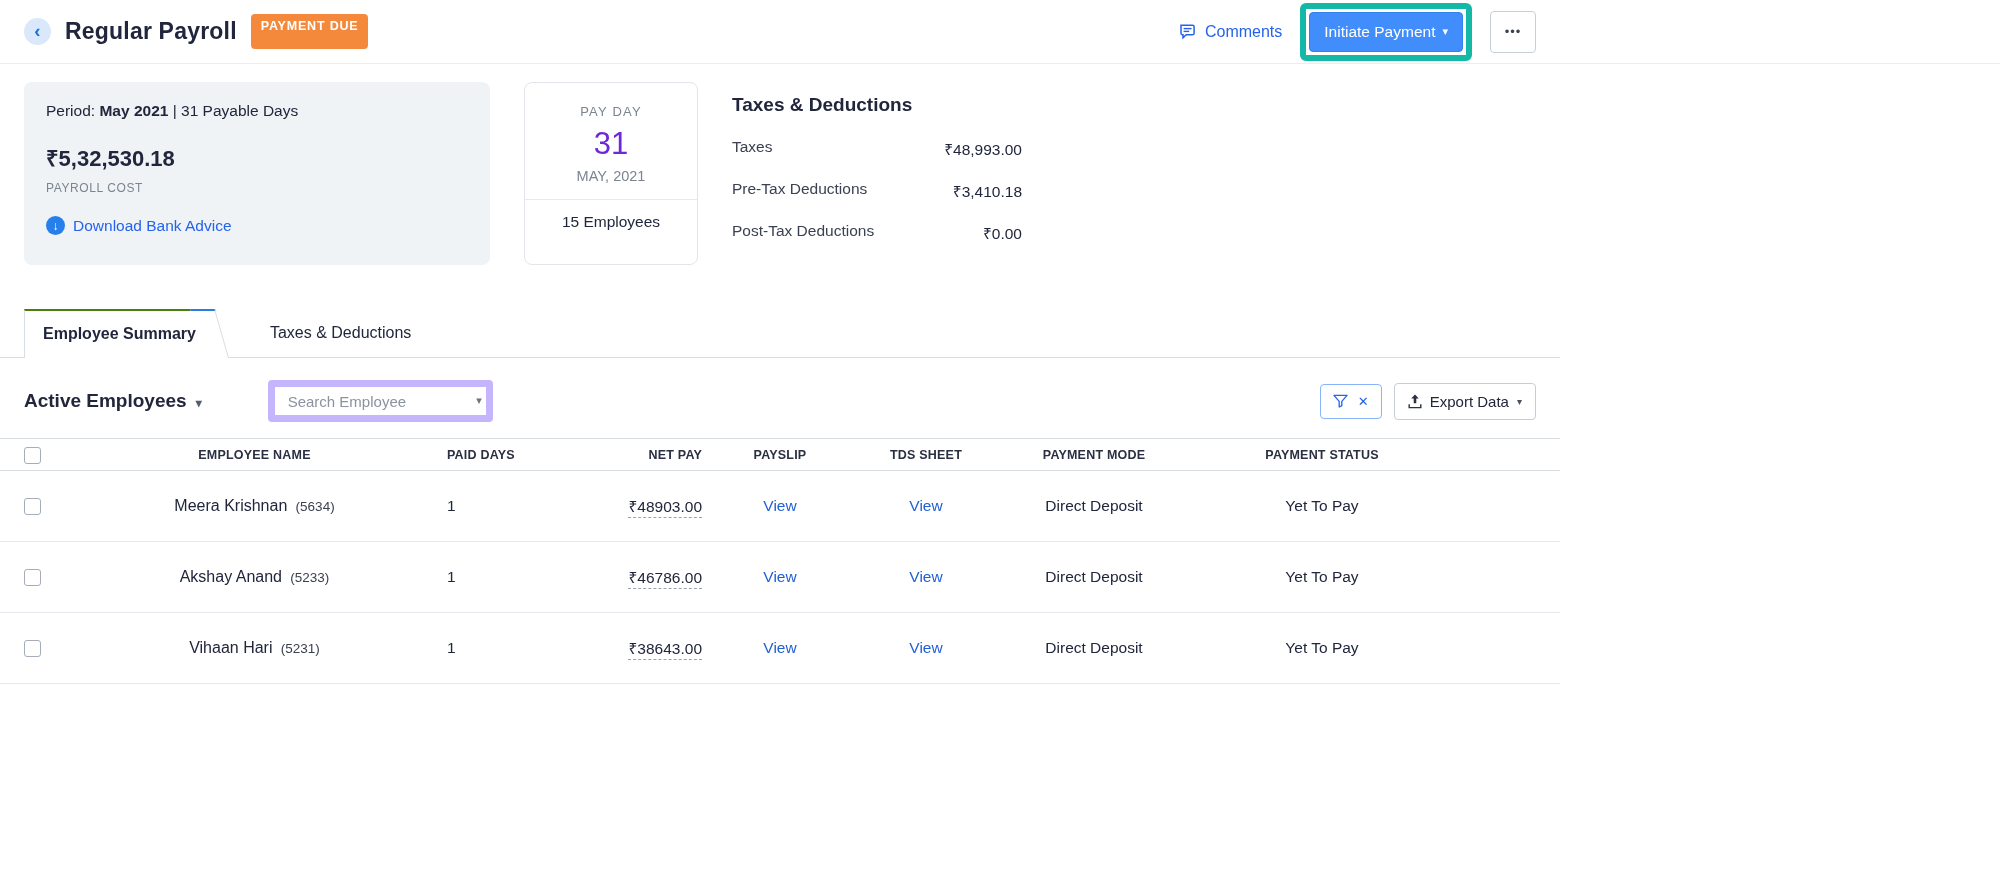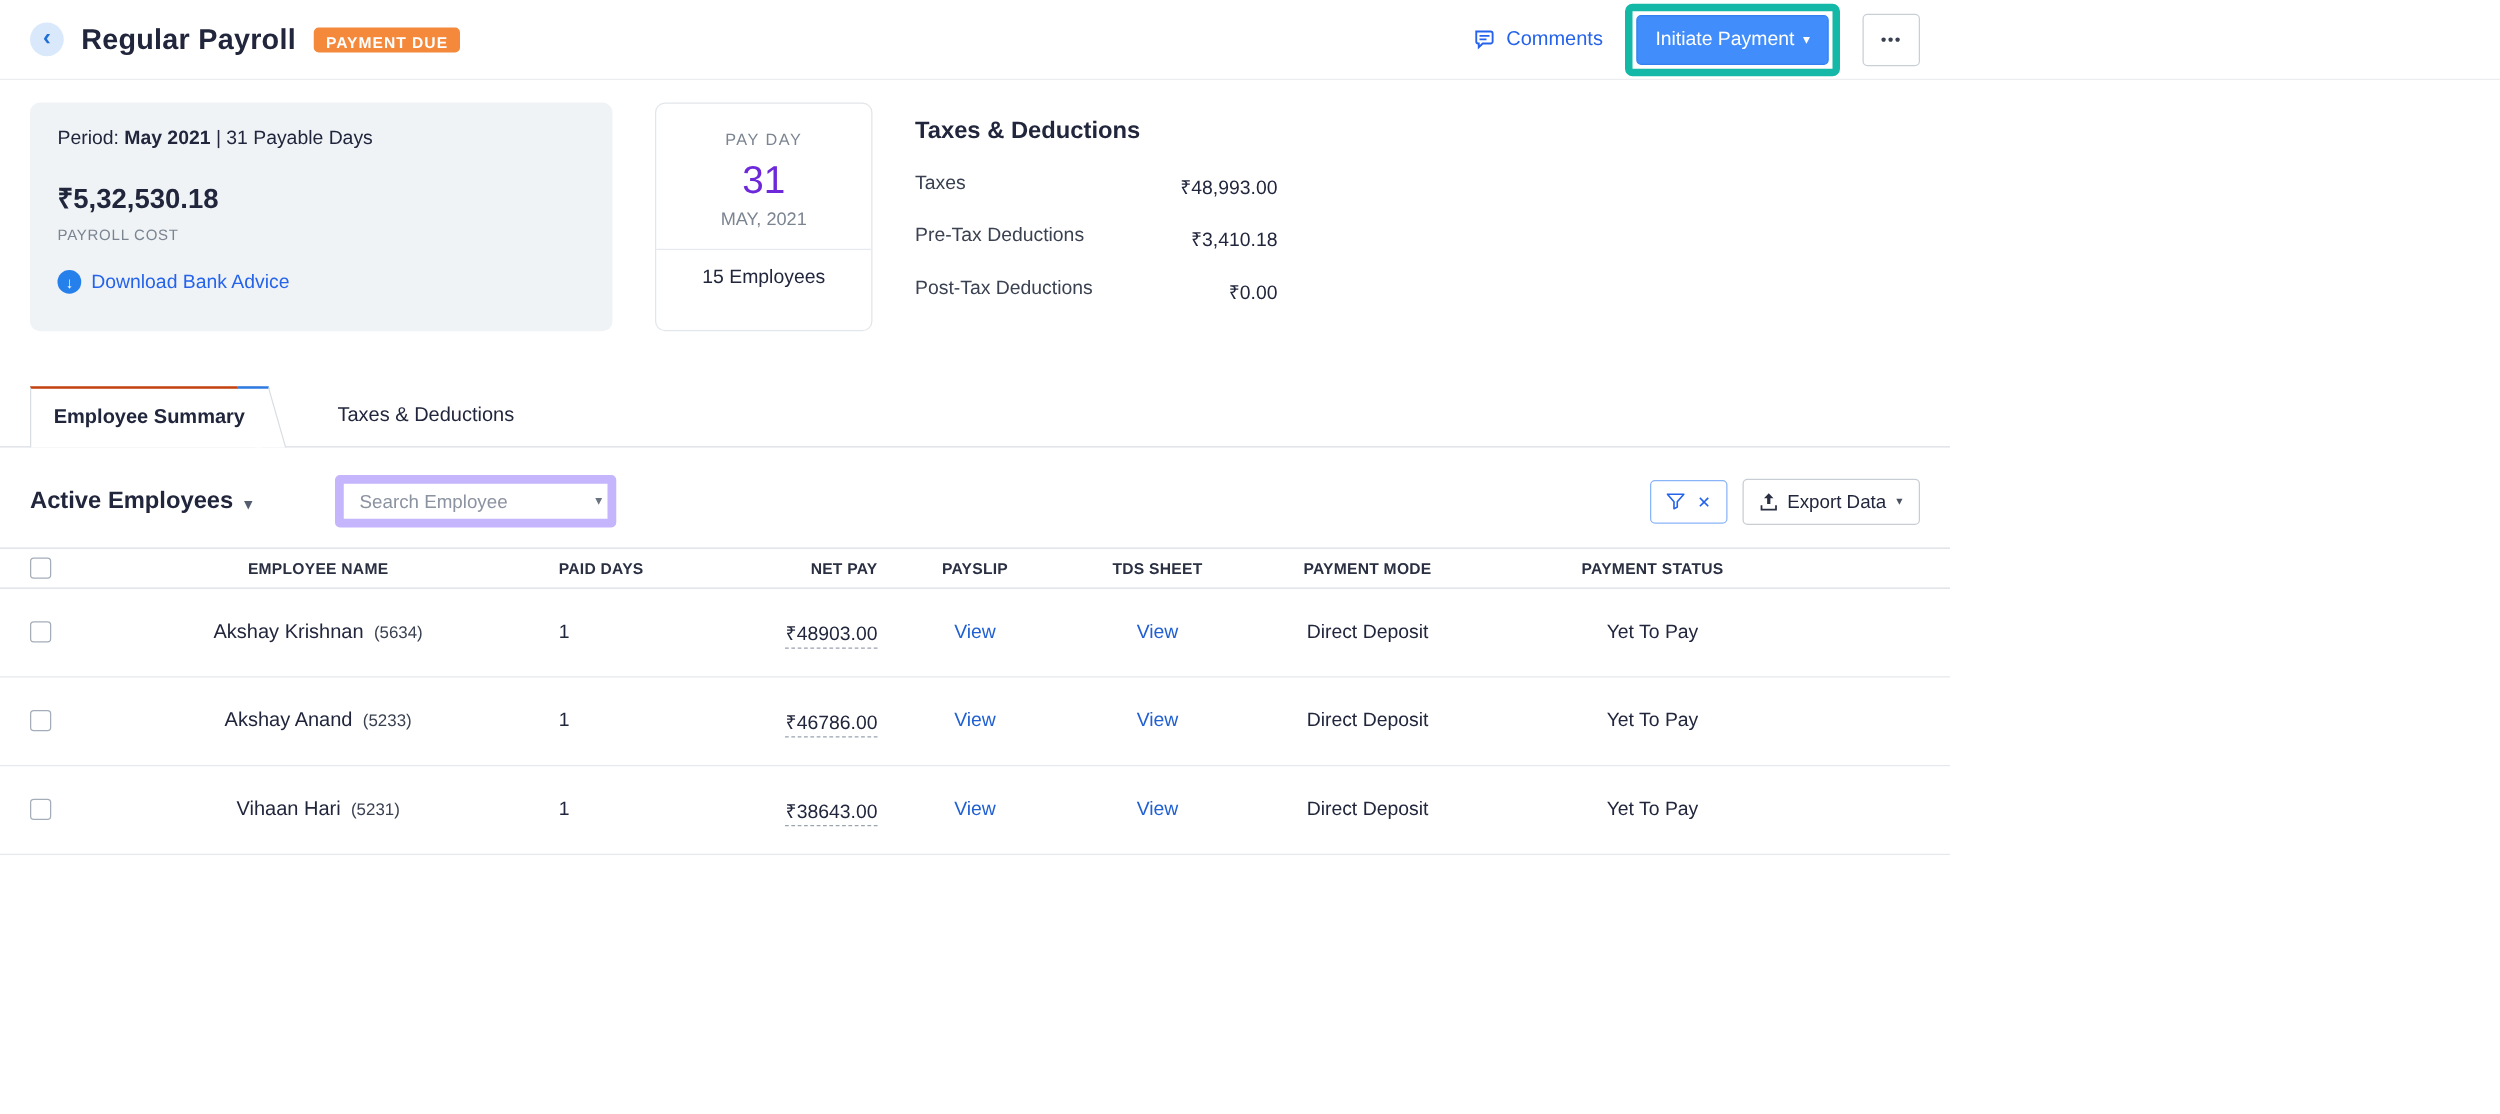--- a/index.html
+++ b/index.html
@@ -10,21 +10,21 @@
 
   
   .topbar { height:64px; display:flex; align-items:center; justify-content:space-between;
             padding:0 24px; border-bottom:1px solid #ebedf0; width:2000px; }
   .topbar-left { display:flex; align-items:center; gap:14px; }
   .back-btn { width:27px; height:27px; border-radius:50%; background:#d9e9fb; border:none;
               color:#1f6fd6; font-size:19px; font-weight:bold; line-height:25px; text-align:center;
               cursor:pointer; display:flex; align-items:center; justify-content:center; padding-bottom:2px;}
   .page-title { font-size:23px; font-weight:600; color:#21263c; letter-spacing:.2px; }
   .badge { background:#f4893c; color:#fff; font-size:12.5px; font-weight:700; letter-spacing:.8px;
-           padding:5px 10px 1px; border-radius:4px; }
+           padding:5px 10px 16px; border-radius:4px; }
   .topbar-right { display:flex; align-items:center; gap:18px; padding-right:440px; }
   .comments { display:flex; align-items:center; gap:7px; color:#2563eb; font-size:16px;
               text-decoration:none; cursor:pointer; }
   .highlight-box { border:6px solid #14b8a6; border-radius:6px; padding:3px; }
   .btn-primary { background:#408dfb; border:1px solid #3381f0; color:#fff; font-size:15.5px;
                  font-family:"Liberation Sans",sans-serif;
                  padding:10px 14px; border-radius:4px; cursor:pointer; display:flex; align-items:center; gap:7px; }
   .btn-primary .caret { font-size:11px; }
   .btn-more { background:#fff; border:1px solid #c9cfd6; border-radius:4px; width:46px; height:42px;
               font-size:13px; letter-spacing:1px; color:#39404f; cursor:pointer; }
@@ -54,21 +54,21 @@
   .taxes-block { width:290px; padding-top:12px; }
   .taxes-title { font-size:19px; font-weight:700; color:#21263c; margin-bottom:22px; }
   .tax-row { display:flex; justify-content:space-between; margin-bottom:20px; }
   .tax-label { font-size:15.5px; color:#3a4150; }
   .tax-value { font-size:15.5px; color:#21263c; font-weight:500; }
 
   
   .tabs { display:flex; align-items:flex-end; border-bottom:1px solid #d9dee3; margin-top:44px;
           padding-left:24px; }
   .tab { font-size:16px; cursor:pointer; }
-  .tab.active { position:relative; background:#fff; border-top:2px solid #c2410c;
+  .tab.active { position:relative; background:#fff; border-top:2px solid #4d7c0f;
                 border-left:1px solid #d9dee3; margin-bottom:-1px; padding:14px 14px 15px 18px;
                 font-weight:600; color:#21263c; z-index:2; }
   .tab.active::after { content:""; position:absolute; top:-2px; right:-12px; bottom:0; width:24px;
                        background:#fff; border-top:2px solid #2c7be5; border-right:1px solid #d9dee3;
                        transform:skewX(16deg); z-index:-1; }
   .tab.inactive { padding:14px 20px 15px; margin-left:40px; font-weight:500; color:#21263c; }
 
   
   .toolbar { display:flex; align-items:center; padding:0 24px; margin-top:22px; }
   .emp-filter { display:flex; align-items:center; gap:9px; font-size:19px; font-weight:700;
@@ -240,21 +240,21 @@
         <div class="th col-tds">TDS SHEET</div>
         <div class="th col-mode">PAYMENT MODE</div>
         <div class="th col-status">PAYMENT STATUS</div>
       </div>
 
       <div class="trow">
         <div class="col-check">
           <span class="checkbox"></span>
         </div>
         <div class="td col-name">
-          <span class="emp-name">Akshay Krishnan</span>
+          <span class="emp-name">Meera Krishnan</span>
           <span class="emp-id">(5634)</span>
         </div>
         <div class="td col-days">1</div>
         <div class="td col-netpay">
           <span class="netpay-val">₹48903.00</span>
         </div>
         <div class="td col-payslip">
           <a class="view-link">View</a>
         </div>
         <div class="td col-tds">

